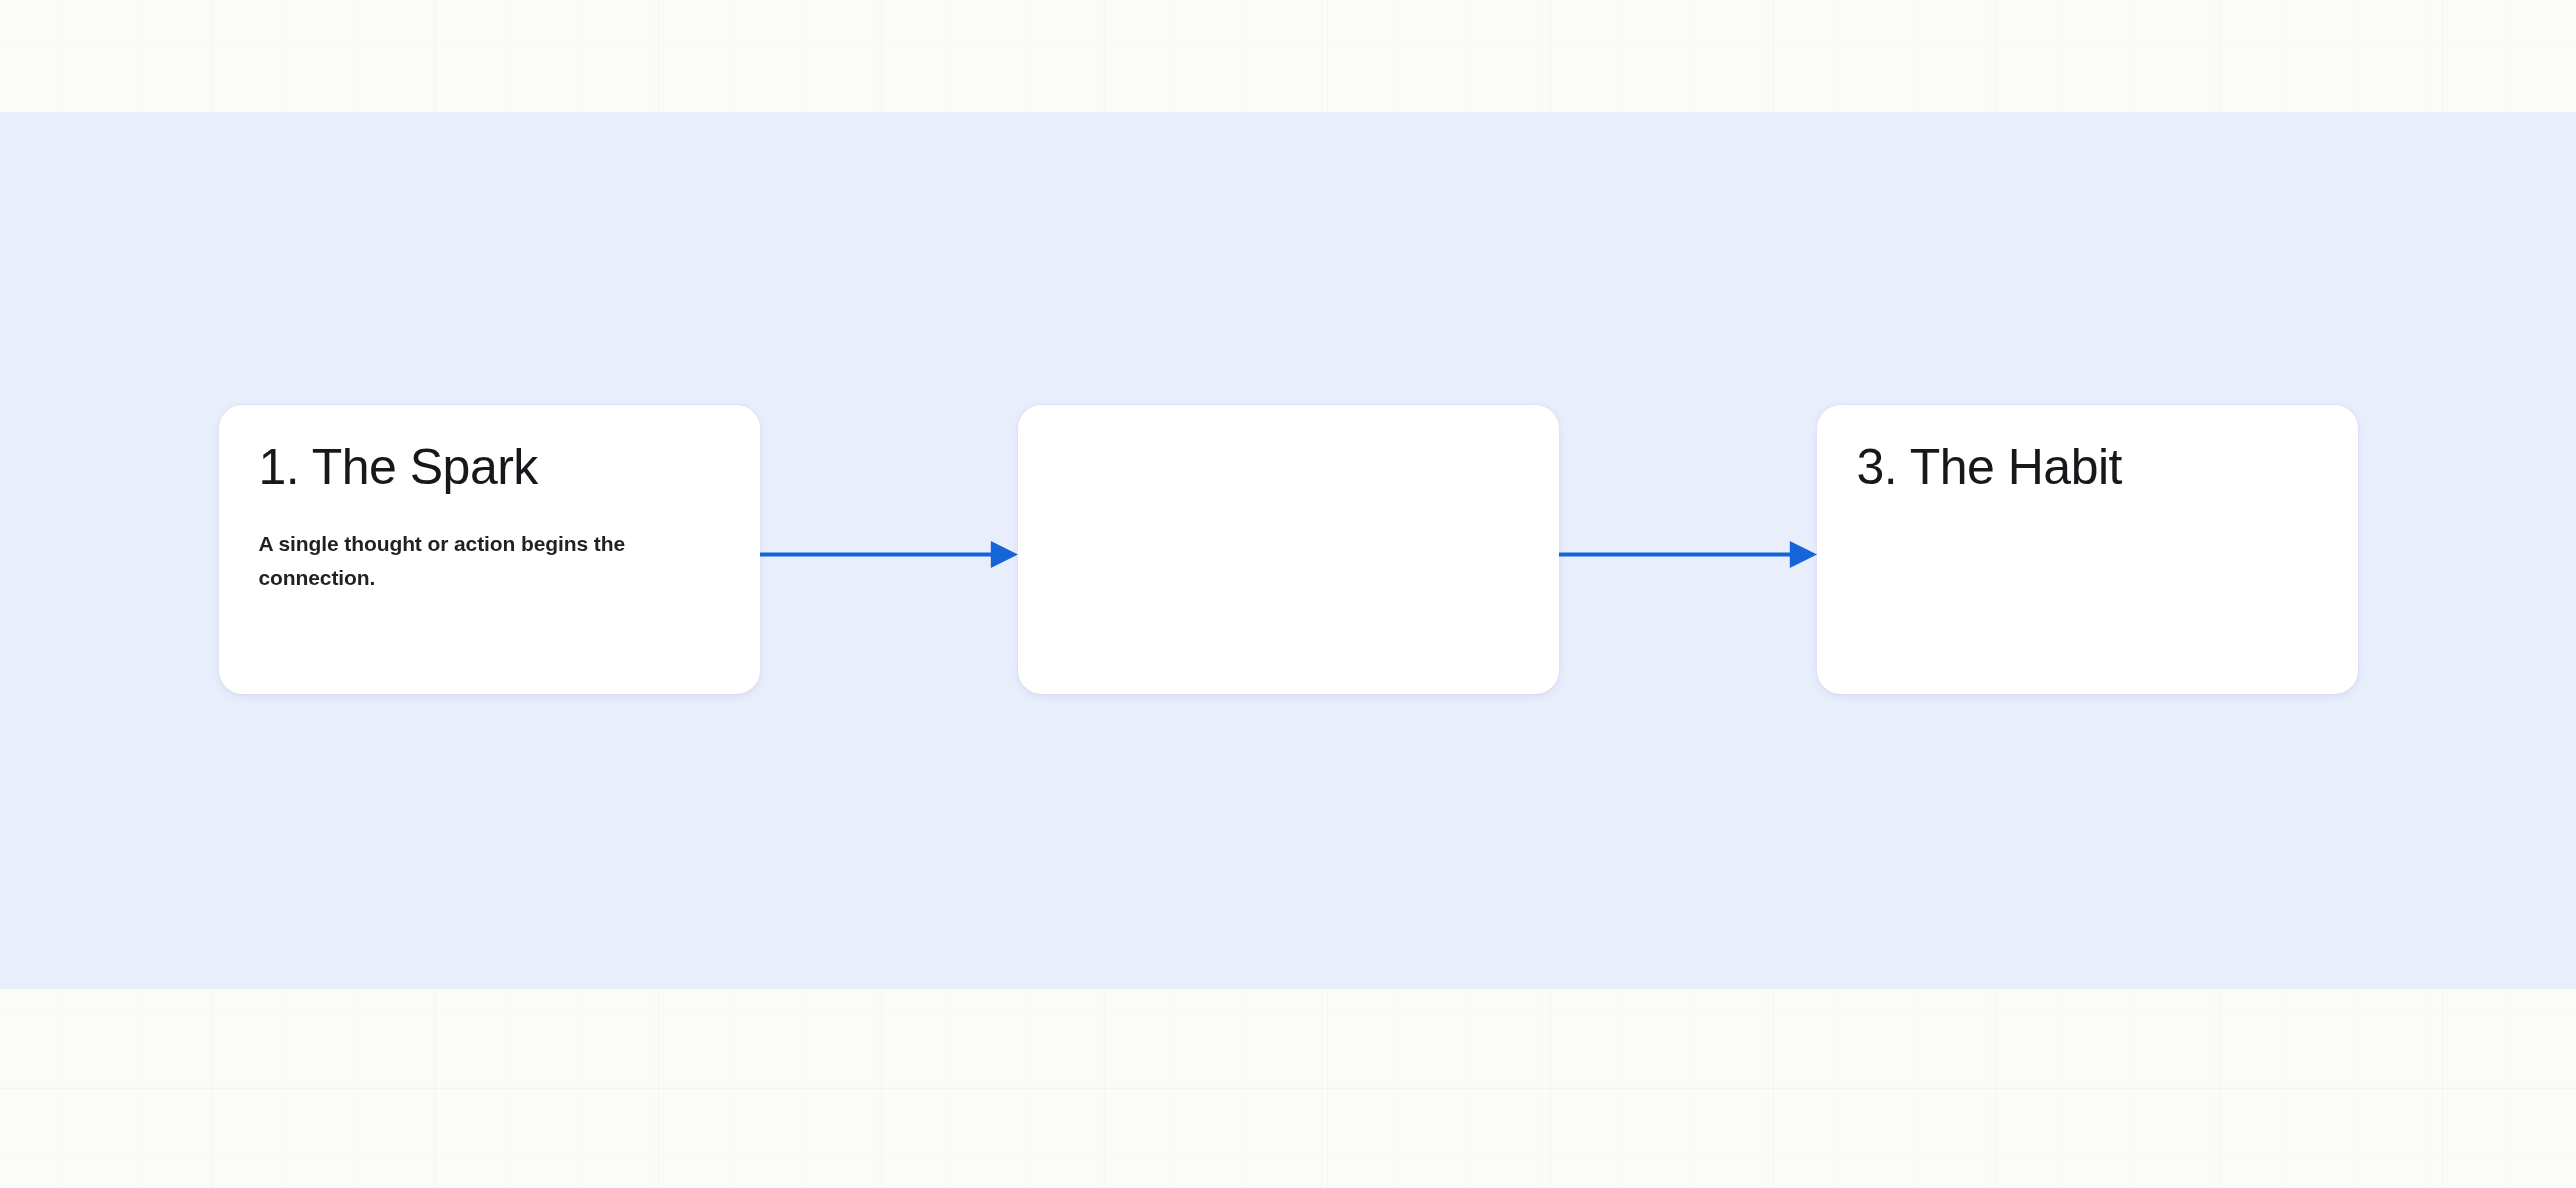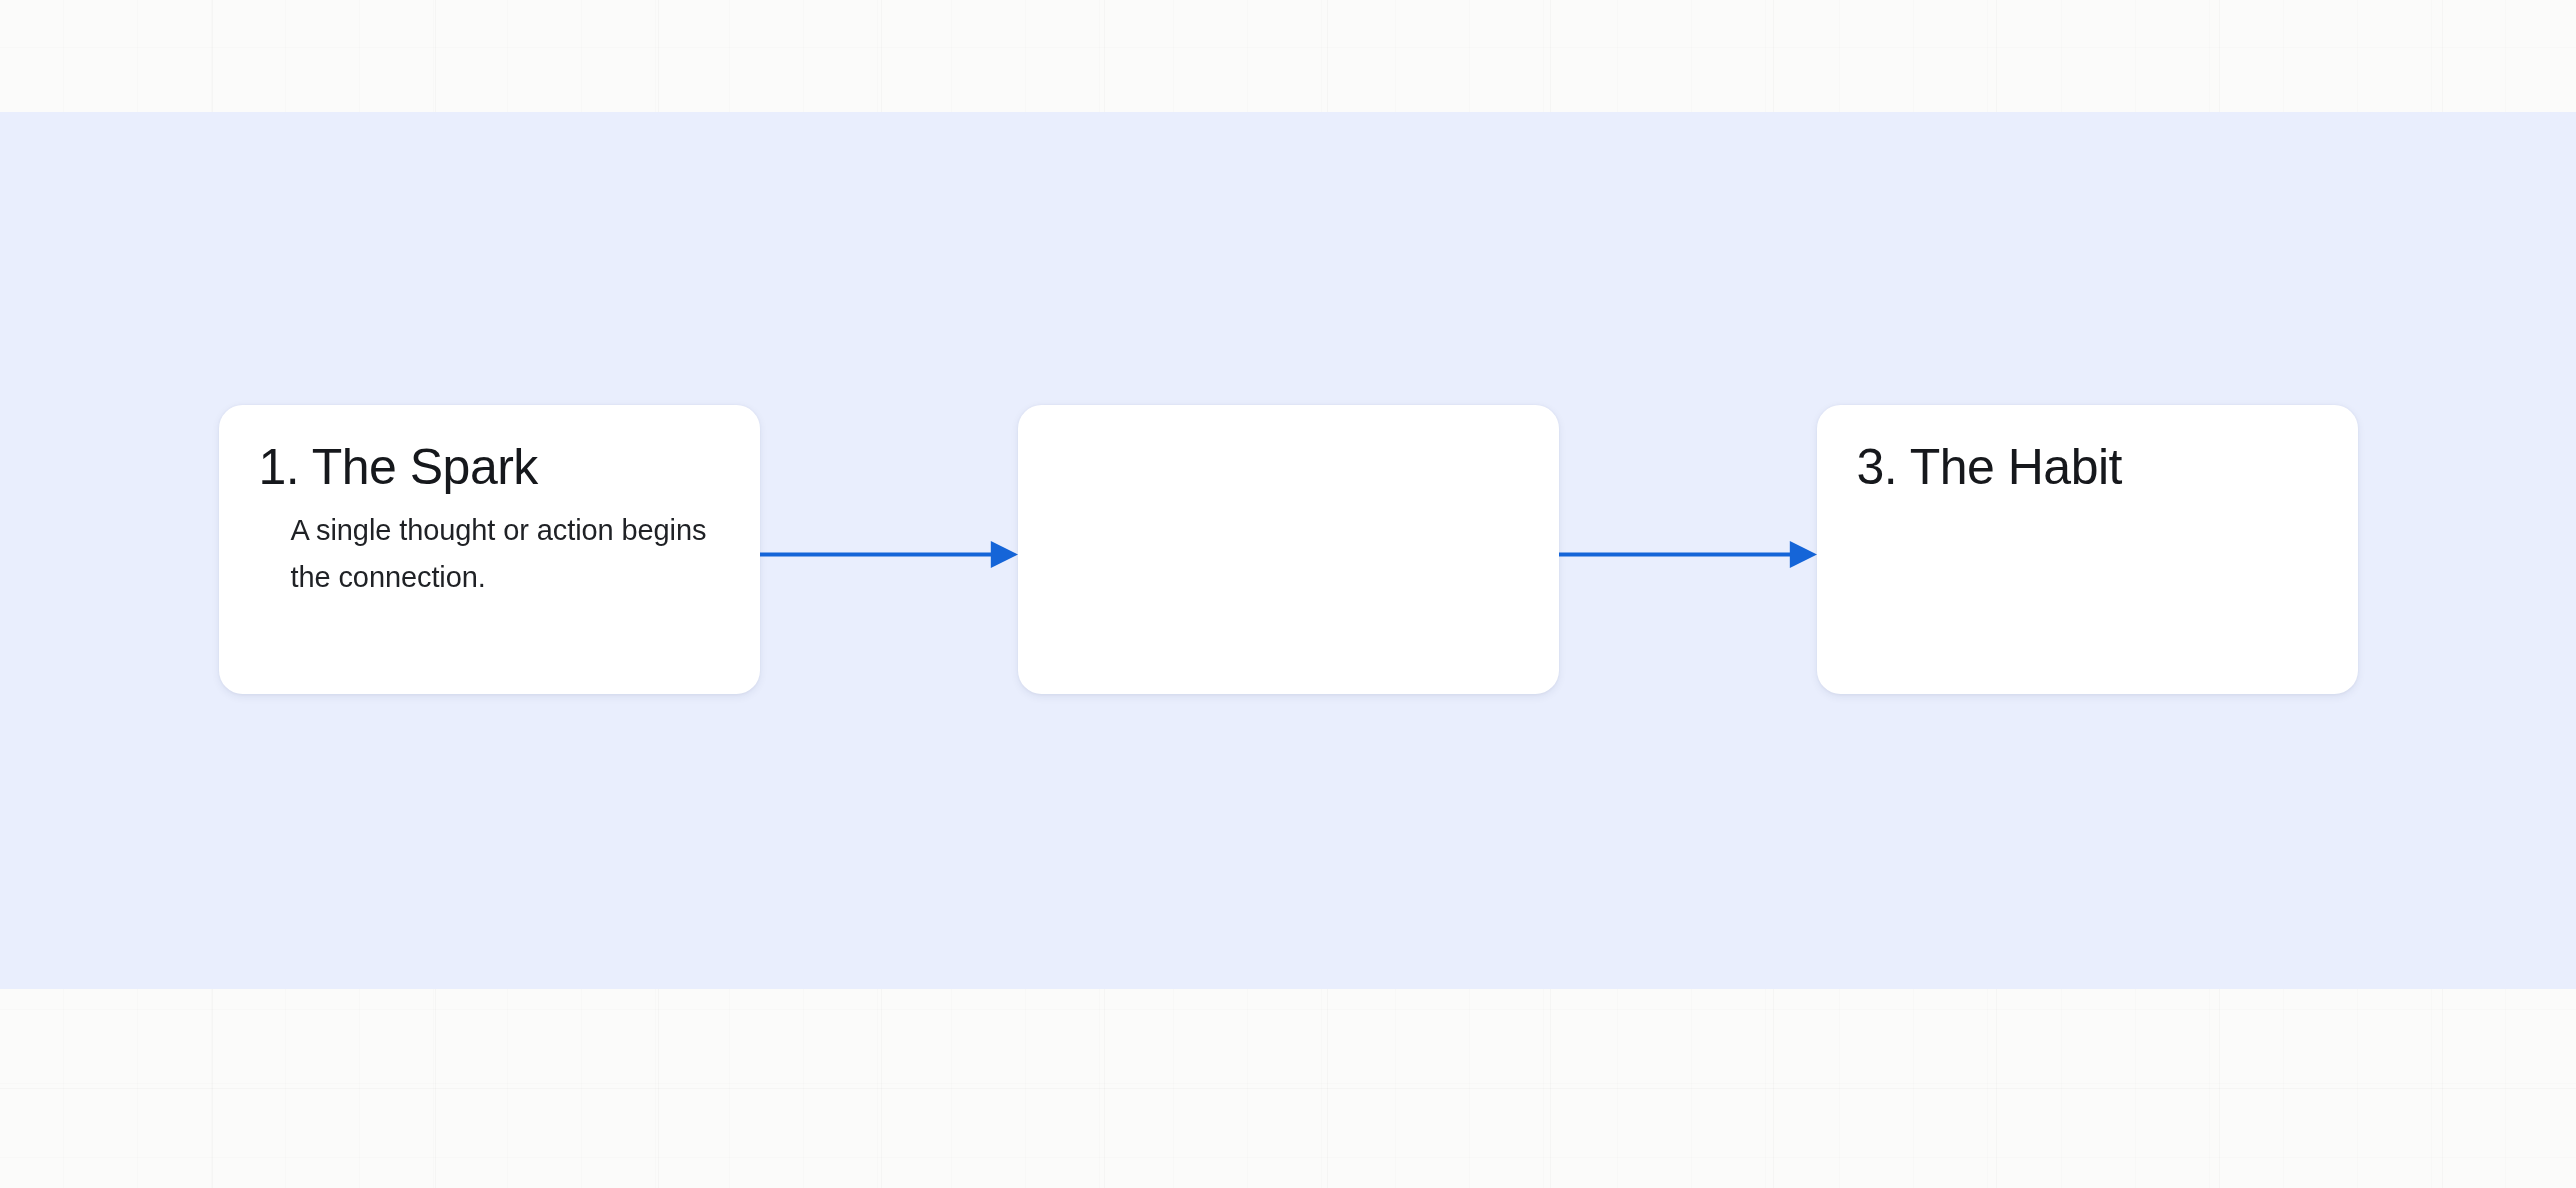--- a/index.html
+++ b/index.html
@@ -69,31 +69,30 @@
     justify-content: flex-start;
     flex: 0 0 auto;
   }
 
   .card-title {
     font-size: 50px;
     font-weight: 500;
     letter-spacing: -0.5px;
     color: #16181c;
     line-height: 1.12;
-    margin-bottom: 12px;
+    margin-bottom: 32px;
     white-space: nowrap;
   }
 
   .card-desc {
-    font-size: 29px;
-    font-weight: 400;
+    font-size: 21px;
+    font-weight: 700;
     color: #1f2125;
     line-height: 1.62;
     letter-spacing: -0.1px;
-    margin-left: 32px;
   }
 
   
   .connector {
     flex: 0 0 auto;
     width: 258px;
     height: 36px;
     display: flex;
     align-items: center;
     justify-content: center;

